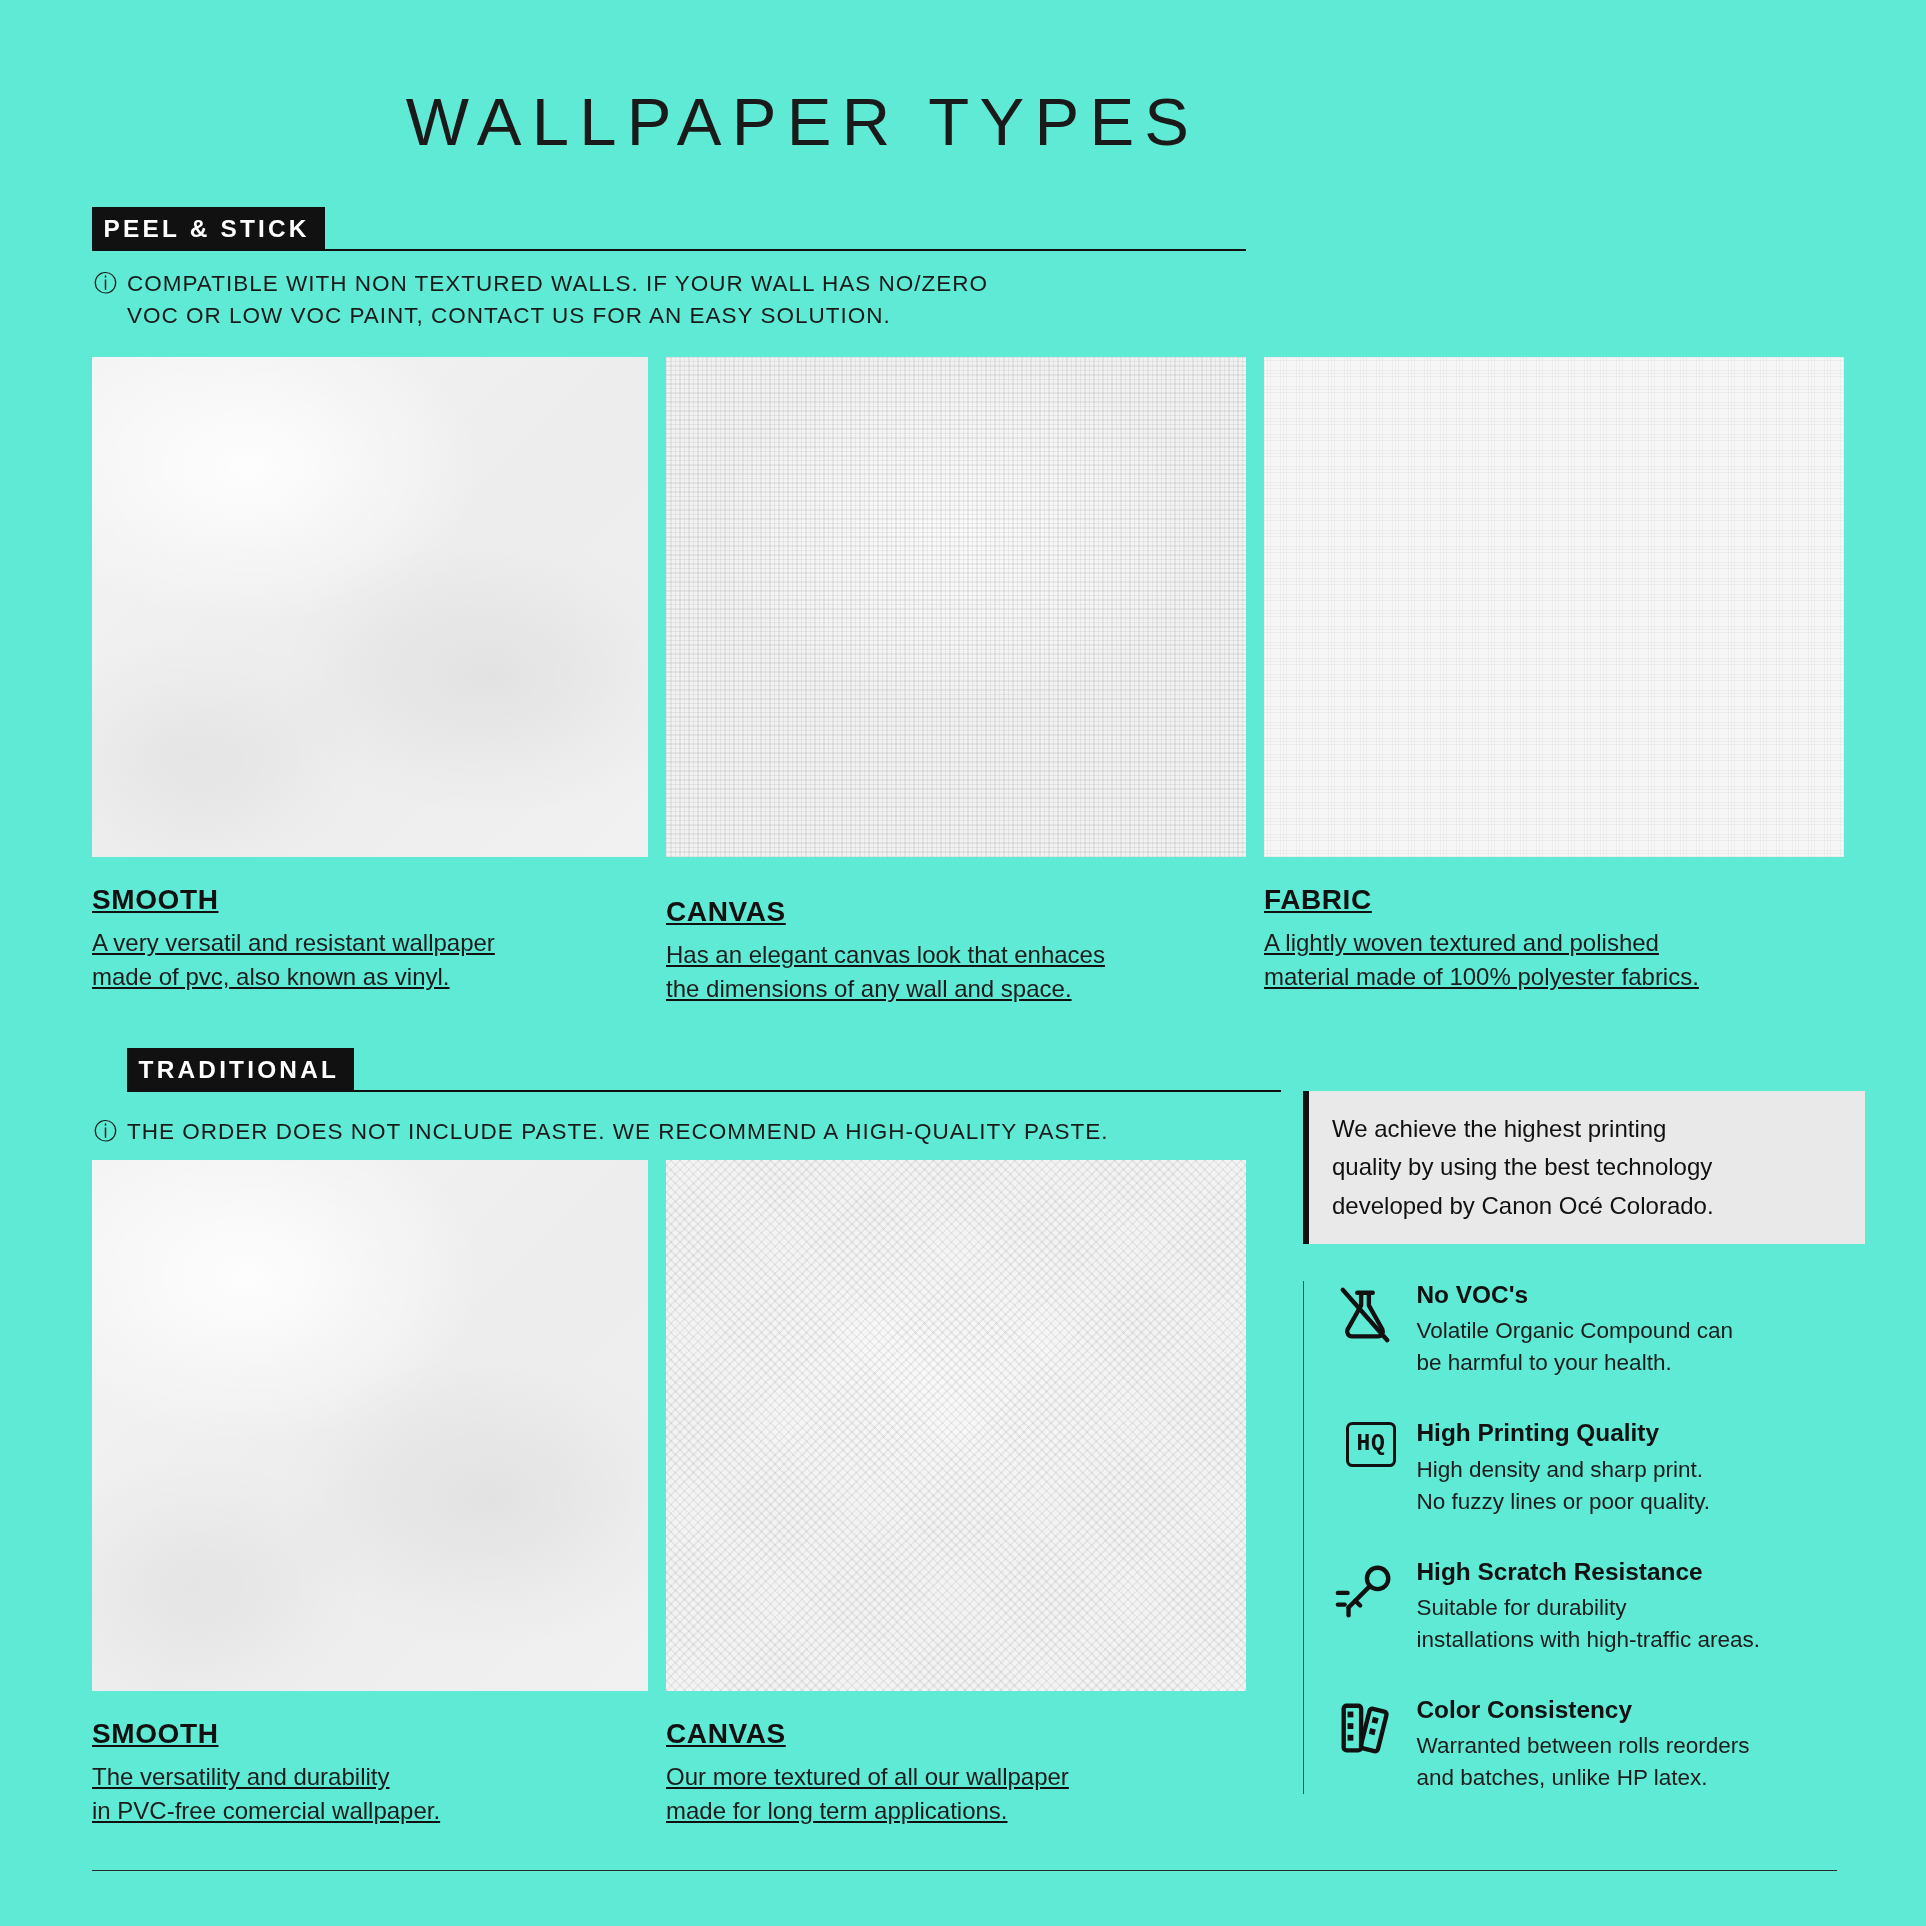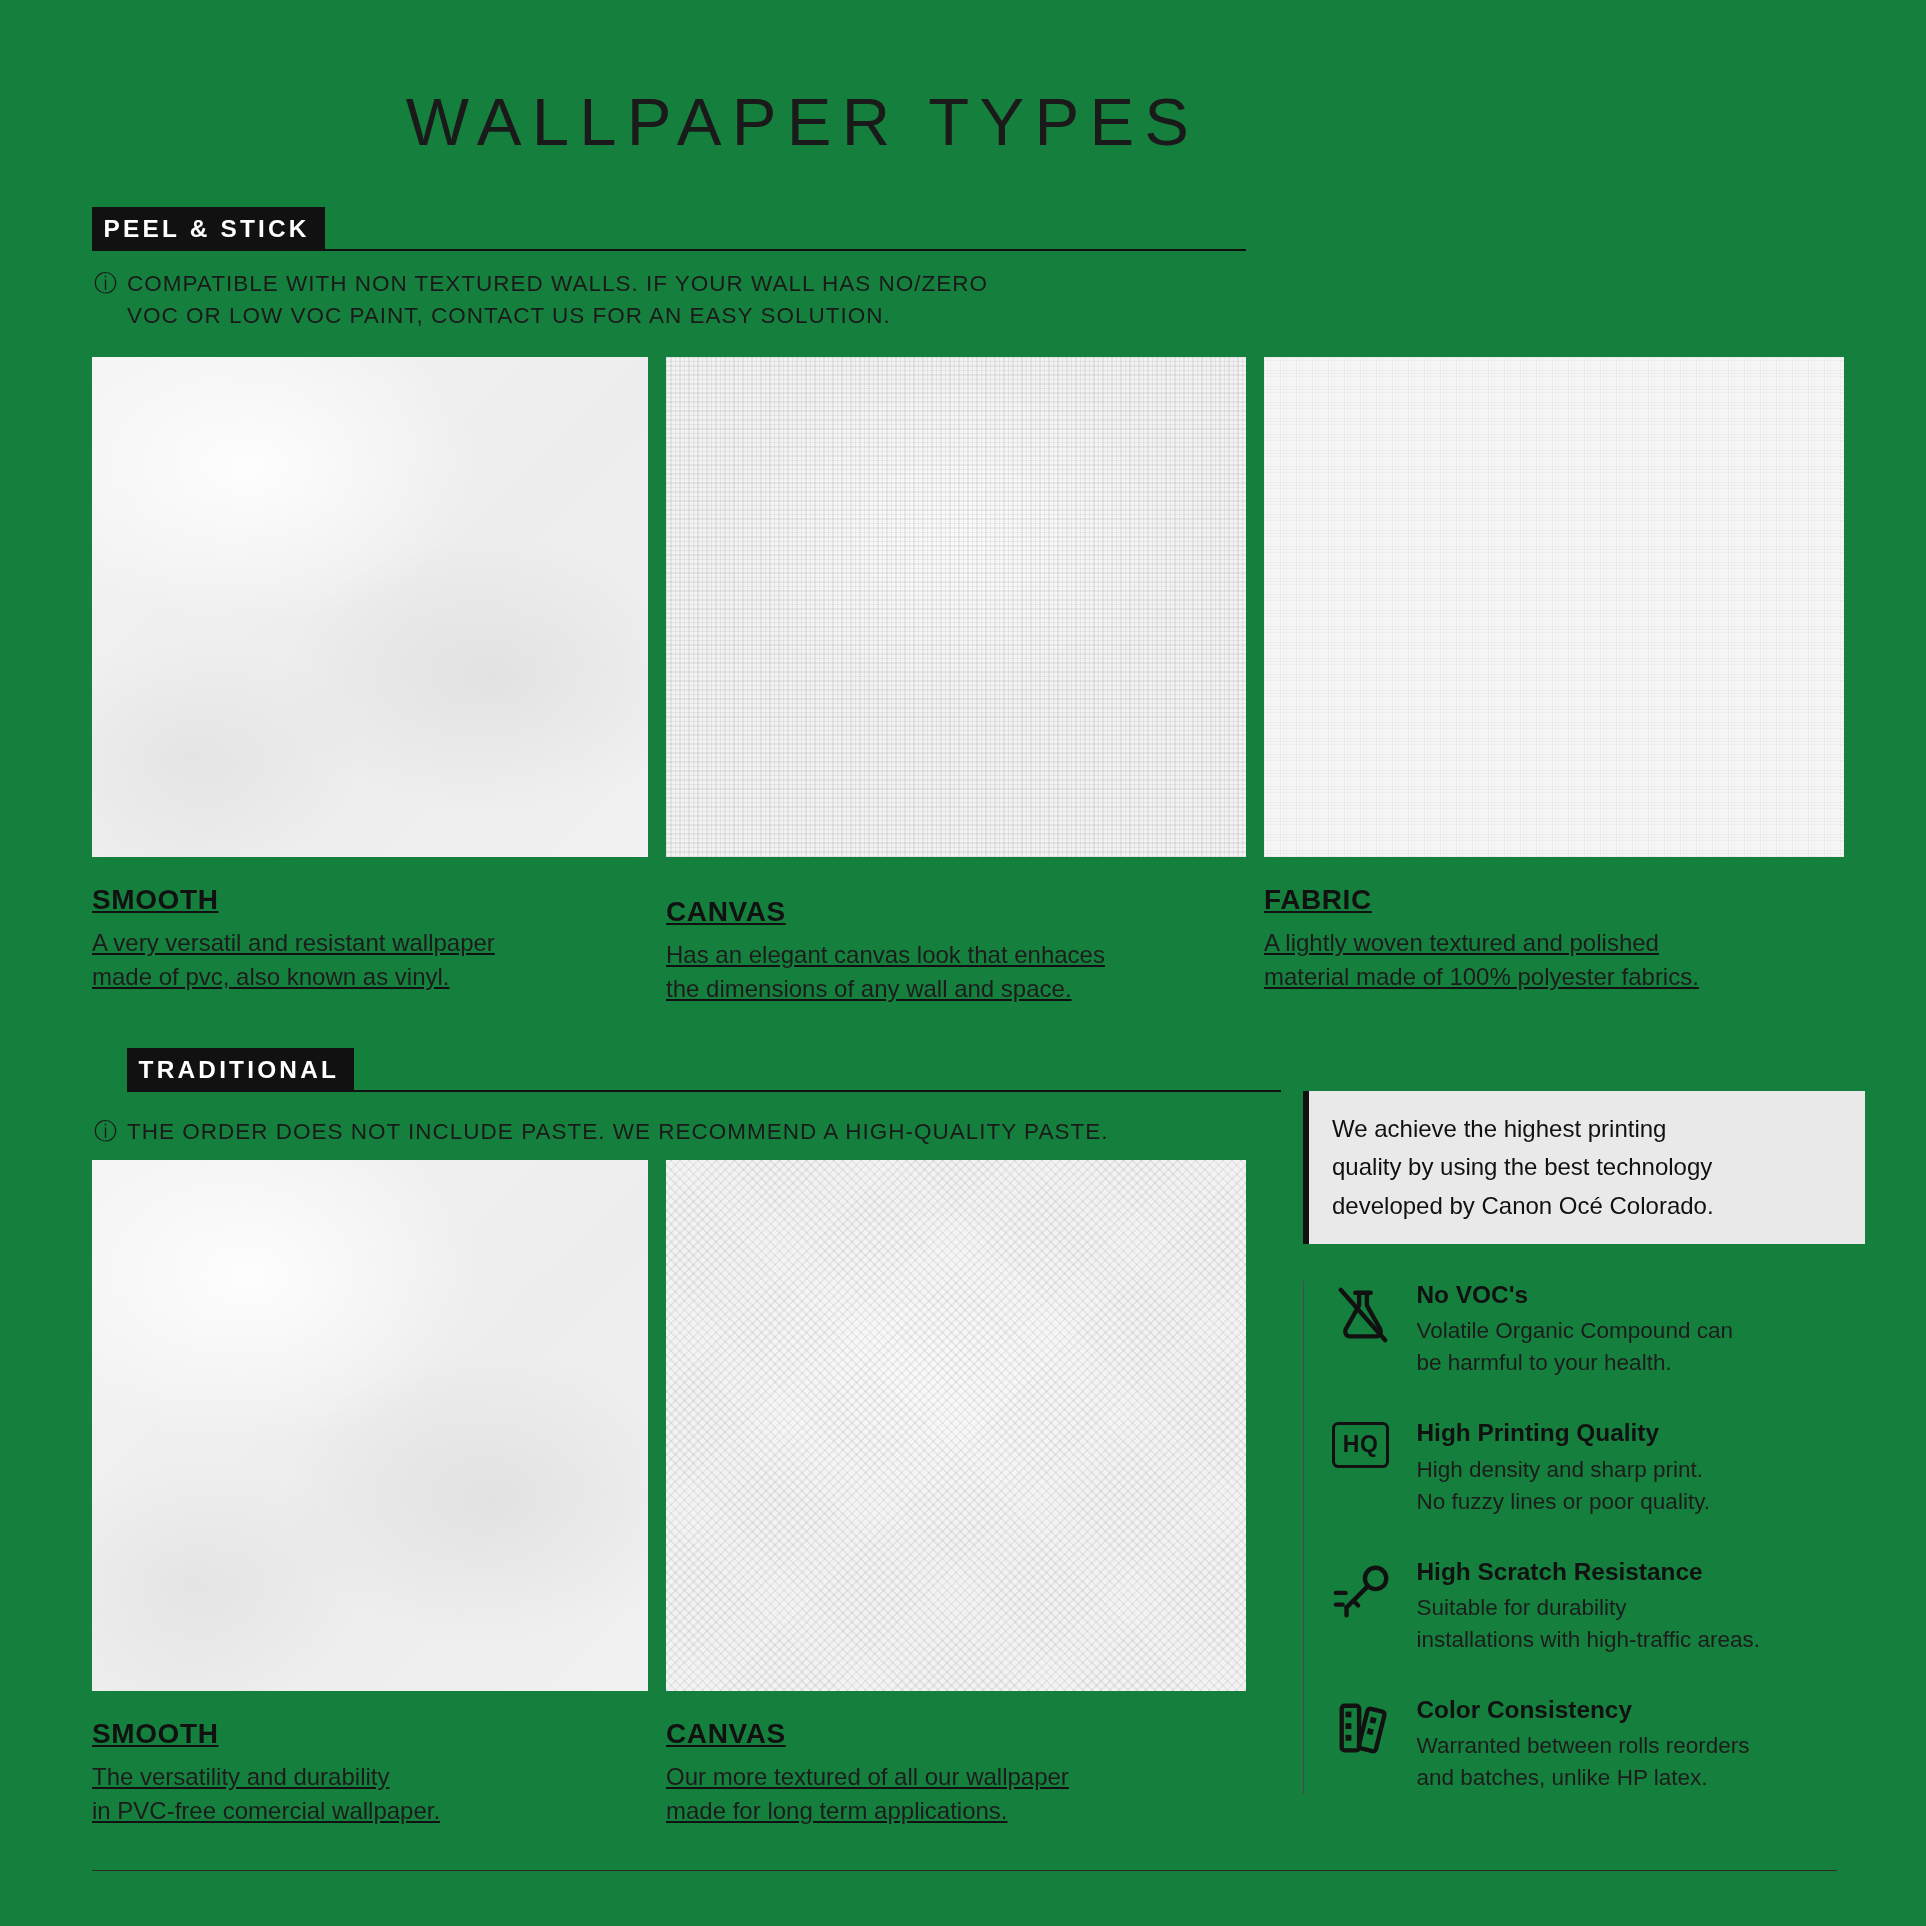--- a/index.html
+++ b/index.html
@@ -1,19 +1,19 @@
 <!DOCTYPE html>
 <html style="font-size:10.3px"><head>
 <meta charset="utf-8">
 <style>
   html,body { margin:0; padding:0; background:#ffffff; }
   .page {
     position:relative;
     width:1926px; height:1926px;
-    background:#15803d;
+    background:#5eead4;
     font-family:"Liberation Sans", sans-serif;
     color:#111;
     overflow:hidden;
   }
 
   
   .title {
     position:absolute; top:83px; left:0; width:1605px;
     margin:0; text-align:center;
     font-size:67px; font-weight:500; letter-spacing:10.3px;
@@ -102,22 +102,23 @@
   .features {
     position:absolute; left:1303px; top:1281px; width:562px;
     box-sizing:border-box;
     border-left:1.9px solid #4a4a4a;
     padding-left:28px;
   }
   .feature { display:flex; gap:20.5px; margin-bottom:40px; }
   .feature:last-child { margin-bottom:0; }
   .feature-icon {
     flex:0 0 64px; width:64px;
-    display:flex; justify-content:flex-start; align-items:flex-start;
+    display:flex; justify-content:flex-end; align-items:flex-start;
     padding-top:2.6px;
+    font-family:Liberation Mono, monospace;
   }
   .feature-body { max-width:411px; }
   .feature-title { font-size:24.4px; font-weight:bold; color:#111; }
   .feature-desc { margin-top:6.4px; font-size:22.5px; line-height:1.42; color:#1c1c1c; }
 
   .hq-box {
     border:3.9px solid #111; border-radius:6.4px;
     font-size:23px; font-weight:bold;
     padding:6.4px 7.7px; letter-spacing:0.6px;
   }

